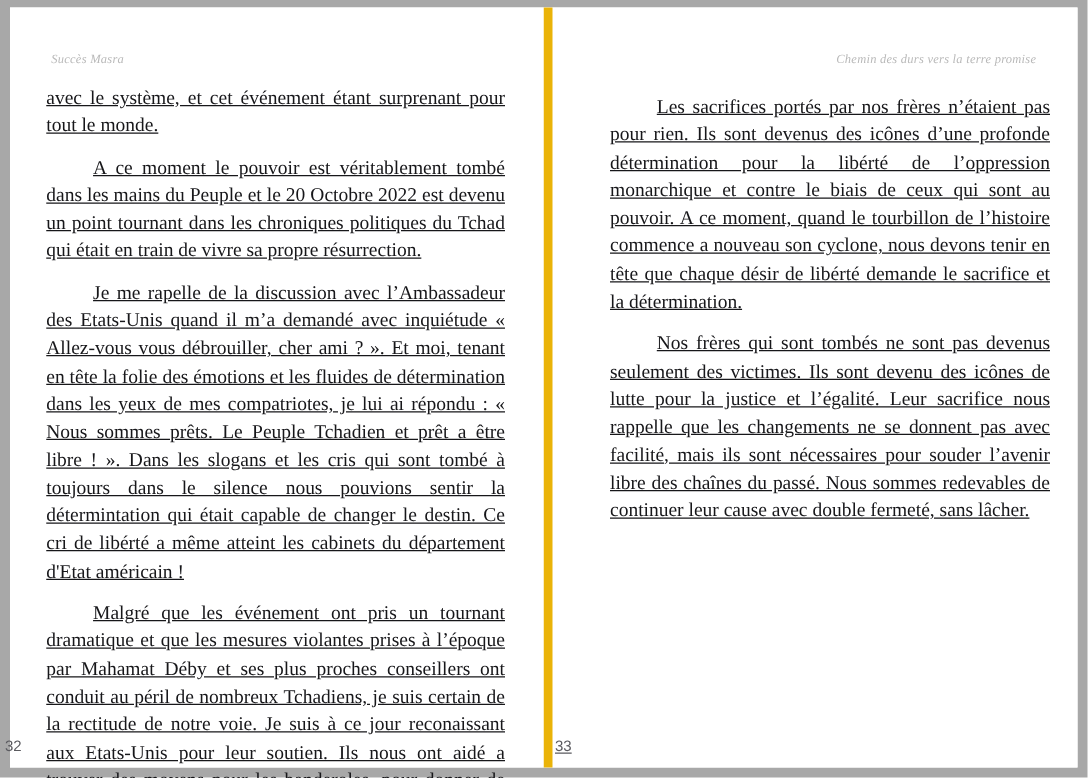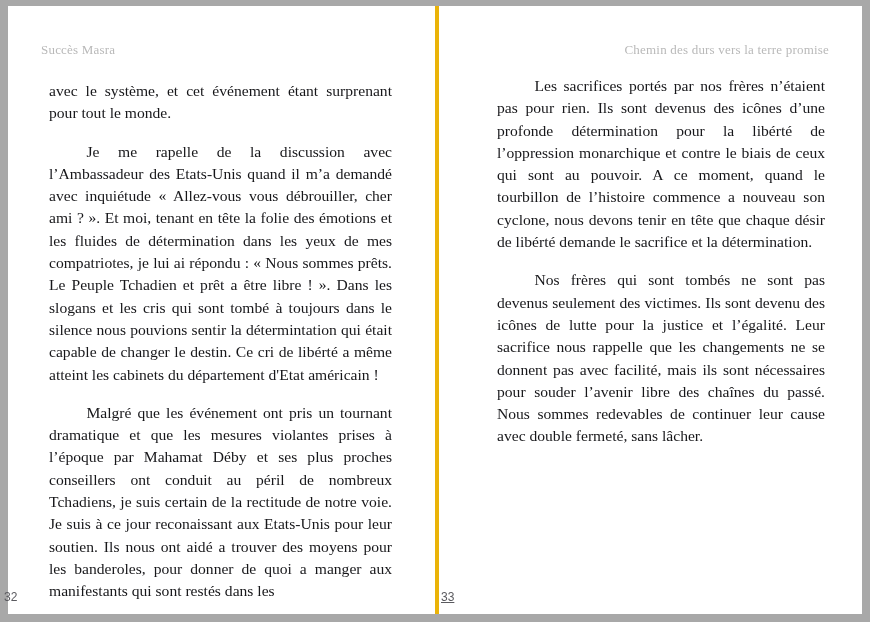--- a/index.html
+++ b/index.html
@@ -36,26 +36,27 @@
     box-sizing: border-box;
   }
 
   .page {
     position: relative;
     box-sizing: border-box;
     background: #ffffff;
     height: 100%;
   }
   .page-left  { width: 427px; }
-  .page-right { width: 427px; border-left: 4px solid #eab308; }
+  .page-right { width: 427px; border-left: 7px solid #eab308; }
 
   .running-head {
     position: absolute;
     top: 36px;
-    font-size: 13px;
+    font-style: italic;
+    font-size: 10px;
     color: #b9b9b9;
     letter-spacing: 0.2px;
     white-space: nowrap;
   }
   .page-left .running-head  { left: 33px; }
   .page-right .running-head { right: 33px; }
 
   .textblock {
     position: absolute;
     top: 58px;
@@ -63,22 +64,23 @@
     line-height: 22.3px;
     color: #17171a;
     text-align: justify;
     text-justify: inter-word;
     hyphens: none;
   }
   .page-left .textblock  { left: 25px;  width: 375px; }
   .page-right .textblock { left: 42px;  width: 360px; }
 
   .textblock p {
-    margin: 16px;
+    margin: 4px;
     text-indent: 0;
+    text-decoration: underline;
   }
   .textblock p.indent {
     text-indent: 2.4em;
     margin-top: 11px;
   }
   .textblock p.last-line-left {
     text-align-last: left;
   }
 
   .folio {
@@ -96,20 +98,21 @@
 <body>
 
 <div class="spread-frame">
   <div class="spread">
 
     <div class="page page-left">
       <div class="running-head">Succès Masra</div>
 
       <div class="textblock">
         <p class="last-line-left">avec le système, et cet événement étant surprenant pour tout le monde.</p>
+        <p class="indent last-line-left">A ce moment le pouvoir est véritablement tombé dans les mains du Peuple et le 20 Octobre 2022 est devenu un point tournant dans les chroniques politiques du Tchad qui était en train de vivre sa propre résurrection.</p>
         <p class="indent last-line-left">Je me rapelle de la discussion avec l’Ambassadeur des Etats-Unis quand il m’a demandé avec inquiétude « Allez-vous vous débrouiller, cher ami ? ». Et moi, tenant en tête la folie des émotions et les fluides de détermination dans les yeux de mes compatriotes, je lui ai répondu : « Nous sommes prêts. Le Peuple Tchadien et prêt a être libre ! ». Dans les slogans et les cris qui sont tombé à toujours dans le silence nous pouvions sentir la détermintation qui était capable de changer le destin. Ce cri de libérté a même atteint les cabinets du département d'Etat américain !</p>
         <p class="indent">Malgré que les événement ont pris un tournant dramatique et que les mesures violantes prises à l’époque par Mahamat Déby et ses plus proches conseillers ont conduit au péril de nombreux Tchadiens, je suis certain de la rectitude de notre voie. Je suis à ce jour reconaissant aux Etats-Unis pour leur soutien. Ils nous ont aidé a trouver des moyens pour les banderoles, pour donner de quoi a manger aux manifestants qui sont restés dans les</p>
       </div>
 
       <div class="folio">32</div>
     </div>
 
     <div class="page page-right">
       <div class="running-head">Chemin des durs vers la terre promise</div>
 

